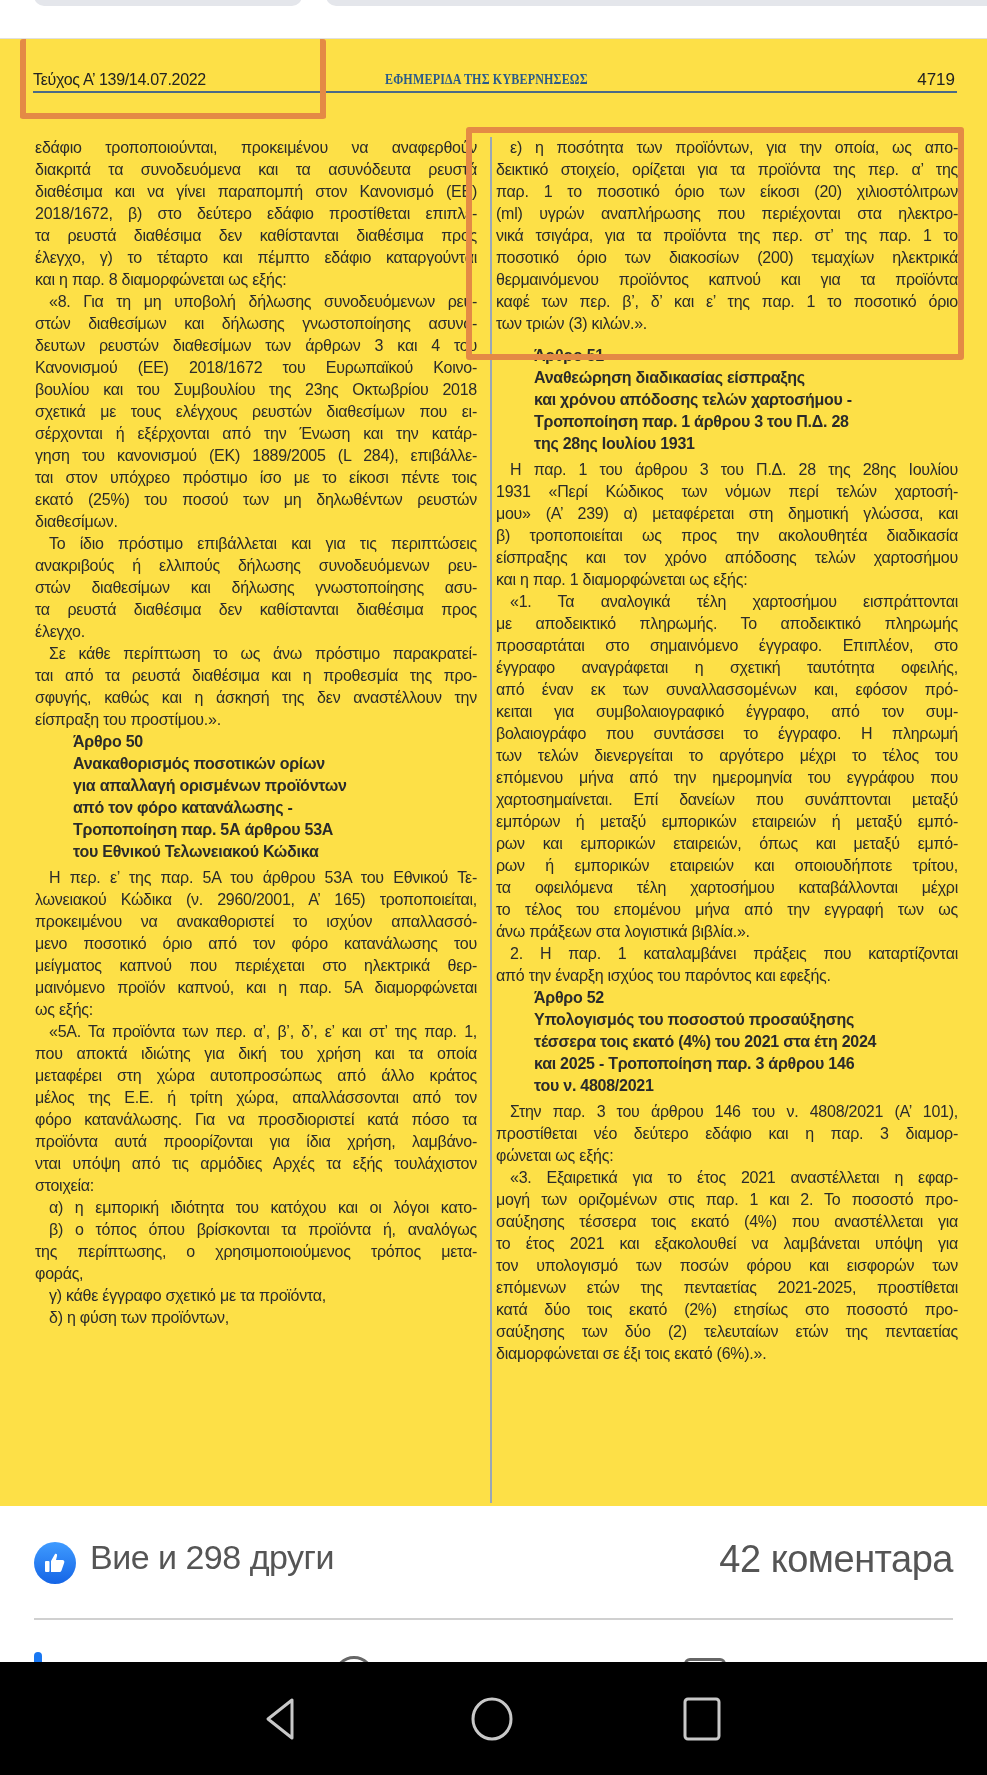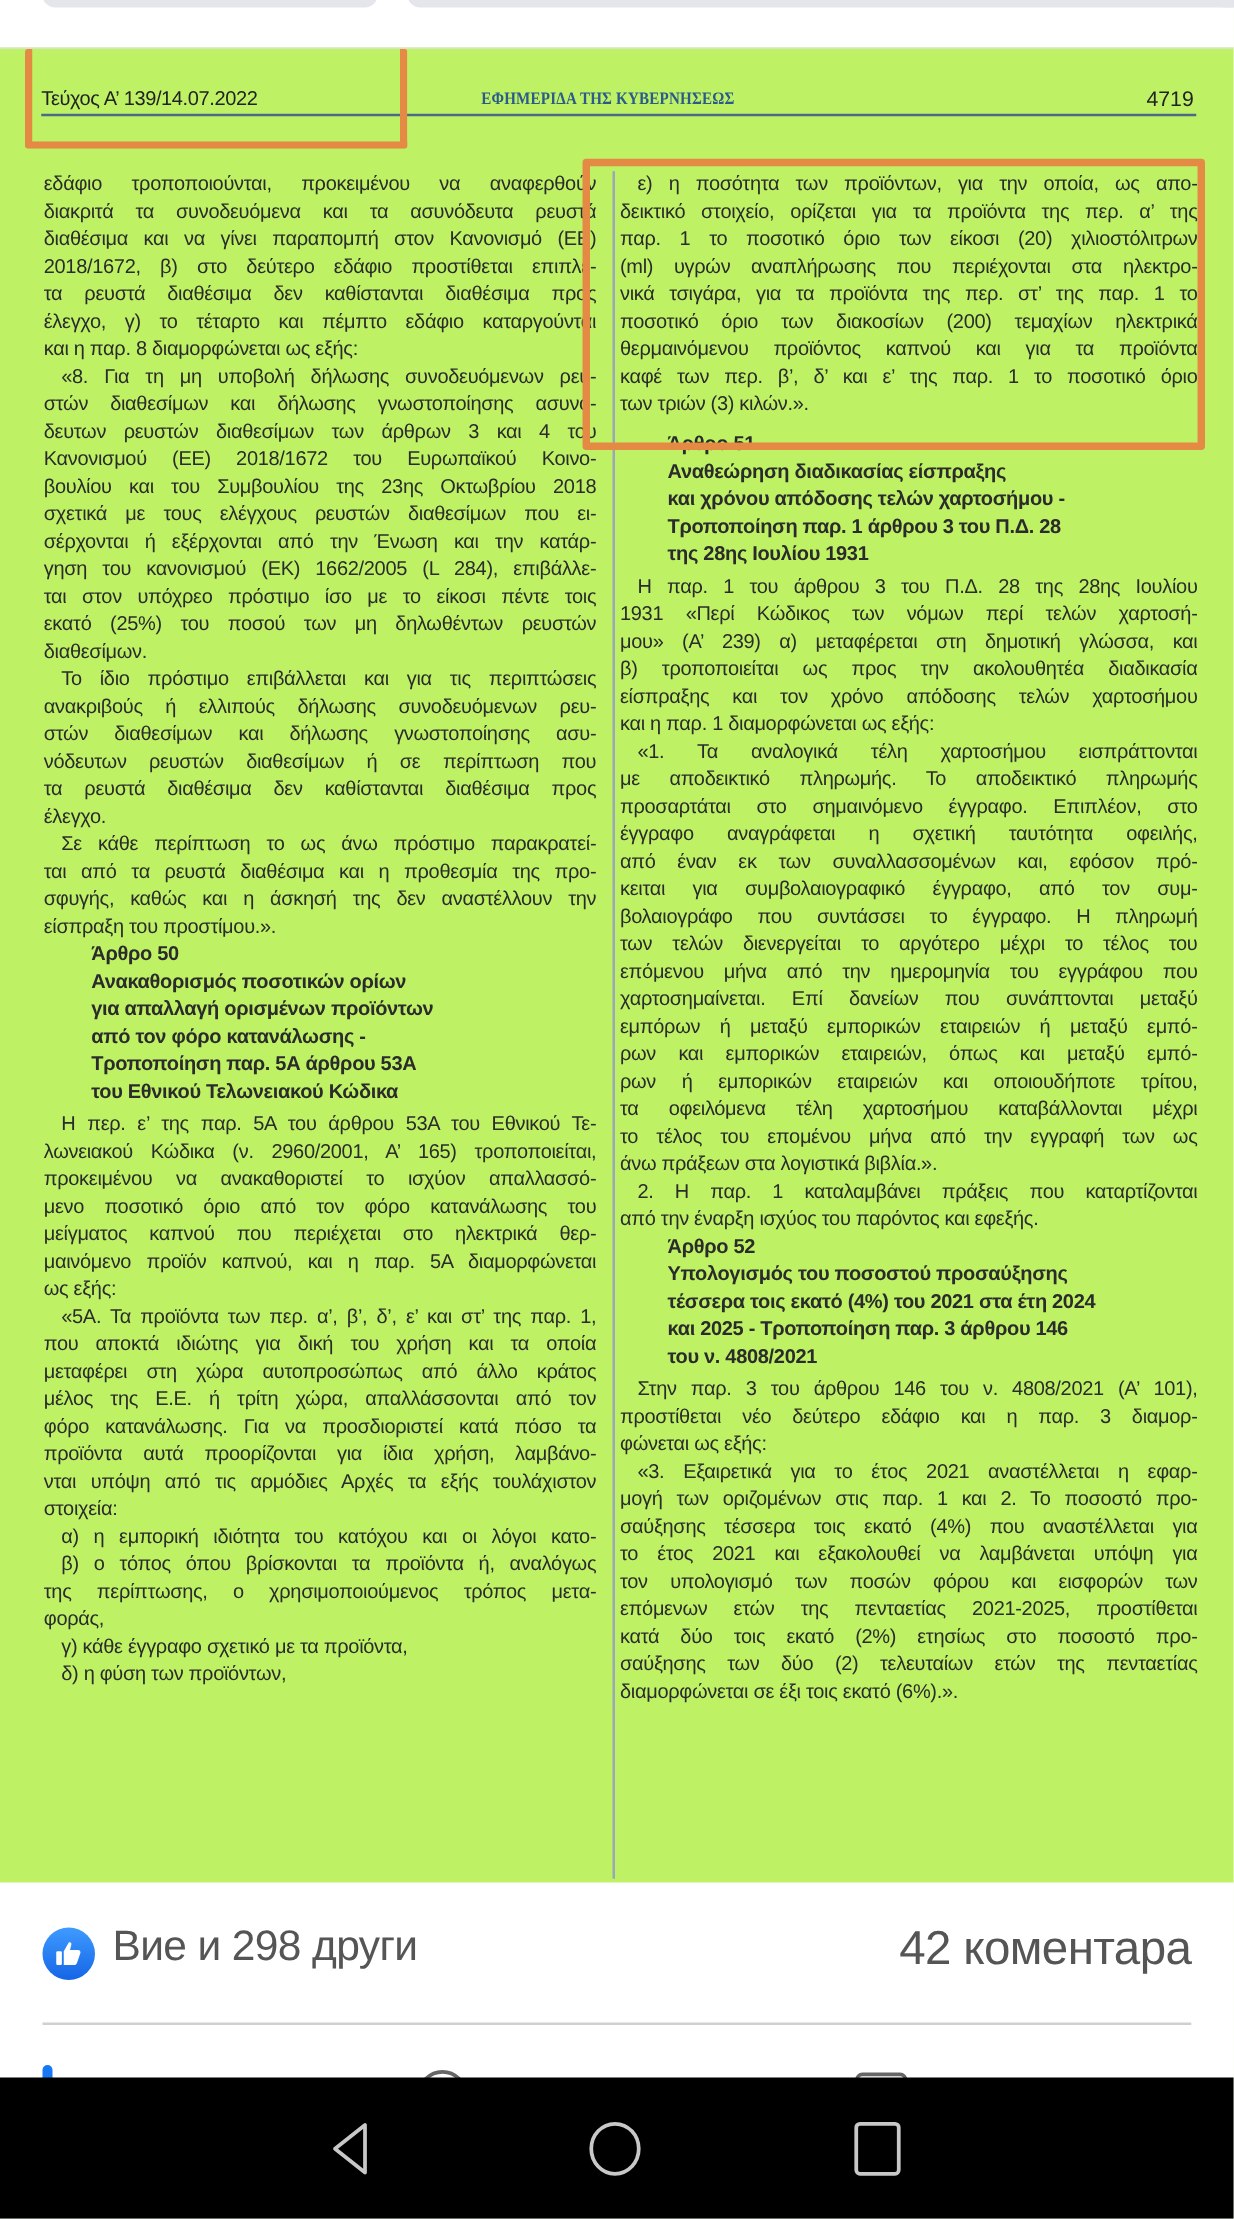--- a/index.html
+++ b/index.html
@@ -7,21 +7,21 @@
   body { position: relative; font-family: "Liberation Sans", sans-serif; }
 
   
   .chips { position: absolute; top: 0; left: 0; width: 987px; height: 20px; }
   .chip { position: absolute; top: -20px; height: 26px; background: #e4e6eb; border-radius: 10px; }
   .chip.c1 { left: 34px; width: 268px; }
   .chip.c2 { left: 326px; width: 674px; }
   .chip.c3 { left: 970px; width: 40px; }
 
   
-  .doc { position: absolute; top: 38px; left: 0; width: 987px; height: 1468px; background: #bef264; border-top: 1px solid #e0e0e0; }
+  .doc { position: absolute; top: 38px; left: 0; width: 987px; height: 1468px; background: #fde047; border-top: 1px solid #e0e0e0; }
   .doc-inner { position: absolute; left: 0; top: 0; width: 100%; height: 100%; }
 
   .hdr { position: absolute; top: 30px; left: 33px; right: 30px; height: 24px; border-bottom: 2.5px solid #4a6a86; }
   .hdr-issue { position: absolute; left: 0; top: 2px; font-size: 16px; color: #222; font-family: "Liberation Sans Narrow", "Liberation Sans", sans-serif; letter-spacing: -0.3px; }
   .hdr-title { position: absolute; left: 352px; top: 3px; font-size: 14px; font-weight: bold; color: #2a5b8a; font-family: "Liberation Serif", serif; letter-spacing: 0.2px; transform: scaleX(0.86); transform-origin: left; }
   .hdr-page { position: absolute; right: 2px; top: 1px; font-size: 17px; color: #222; }
 
   .col { position: absolute; top: 98px; font-size: 16px; line-height: 22px; color: #2b2b2b; letter-spacing: -0.25px; }
   .col.left { left: 35px; width: 442px; }
   .col.right { left: 496px; width: 462px; }
@@ -90,30 +90,29 @@
           <span class="line last">και η παρ. 8 διαμορφώνεται ως εξής:</span>
         </div>
       <div id="L-p2">
           <span class="line indent">«8. Για τη μη υποβολή δήλωσης συνοδευόμενων ρευ-</span>
           <span class="line">στών διαθεσίμων και δήλωσης γνωστοποίησης ασυνό-</span>
           <span class="line">δευτων ρευστών διαθεσίμων των άρθρων 3 και 4 του</span>
           <span class="line">Κανονισμού (ΕΕ) 2018/1672 του Ευρωπαϊκού Κοινο-</span>
           <span class="line">βουλίου και του Συμβουλίου της 23ης Οκτωβρίου 2018</span>
           <span class="line">σχετικά με τους ελέγχους ρευστών διαθεσίμων που ει-</span>
           <span class="line">σέρχονται ή εξέρχονται από την Ένωση και την κατάρ-</span>
-          <span class="line">γηση του κανονισμού (ΕΚ) 1662/2005 (L 284), επιβάλλε-</span>
+          <span class="line">γηση του κανονισμού (ΕΚ) 1889/2005 (L 284), επιβάλλε-</span>
           <span class="line">ται στον υπόχρεο πρόστιμο ίσο με το είκοσι πέντε τοις</span>
           <span class="line">εκατό (25%) του ποσού των μη δηλωθέντων ρευστών</span>
           <span class="line last">διαθεσίμων.</span>
         </div>
       <div id="L-p3">
           <span class="line indent">Το ίδιο πρόστιμο επιβάλλεται και για τις περιπτώσεις</span>
           <span class="line">ανακριβούς ή ελλιπούς δήλωσης συνοδευόμενων ρευ-</span>
           <span class="line">στών διαθεσίμων και δήλωσης γνωστοποίησης ασυ-</span>
-          <span class="line">νόδευτων ρευστών διαθεσίμων ή σε περίπτωση που</span>
           <span class="line">τα ρευστά διαθέσιμα δεν καθίστανται διαθέσιμα προς</span>
           <span class="line last">έλεγχο.</span>
         </div>
       <div id="L-p4">
           <span class="line indent">Σε κάθε περίπτωση το ως άνω πρόστιμο παρακρατεί-</span>
           <span class="line">ται από τα ρευστά διαθέσιμα και η προθεσμία της προ-</span>
           <span class="line">σφυγής, καθώς και η άσκησή της δεν αναστέλλουν την</span>
           <span class="line last">είσπραξη του προστίμου.».</span>
         </div>
       <div class="art-head" id="L-a50h">

